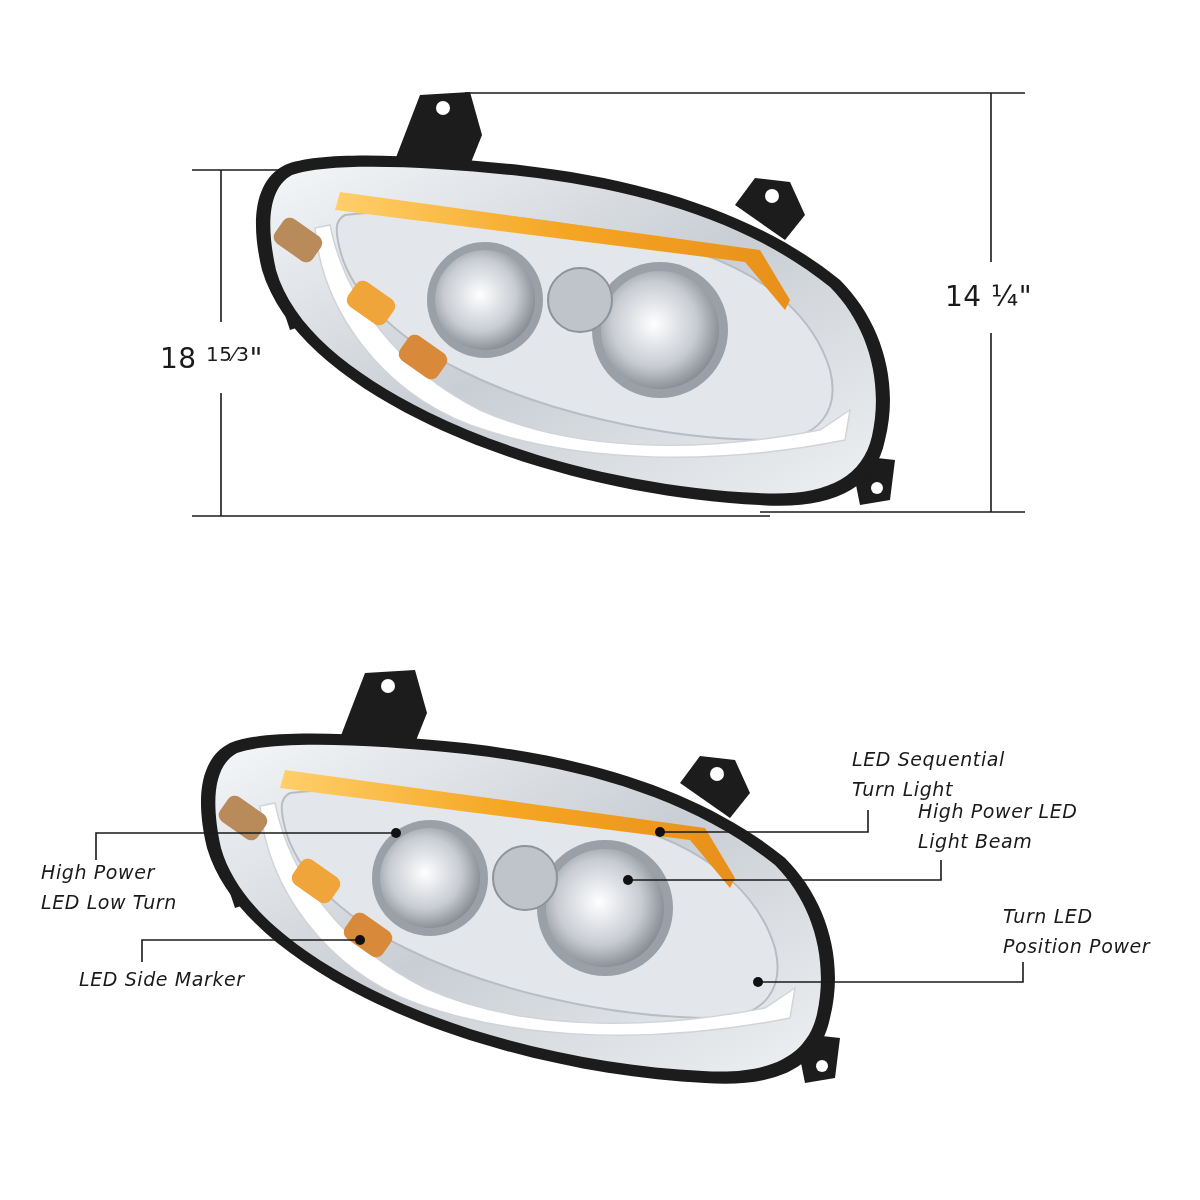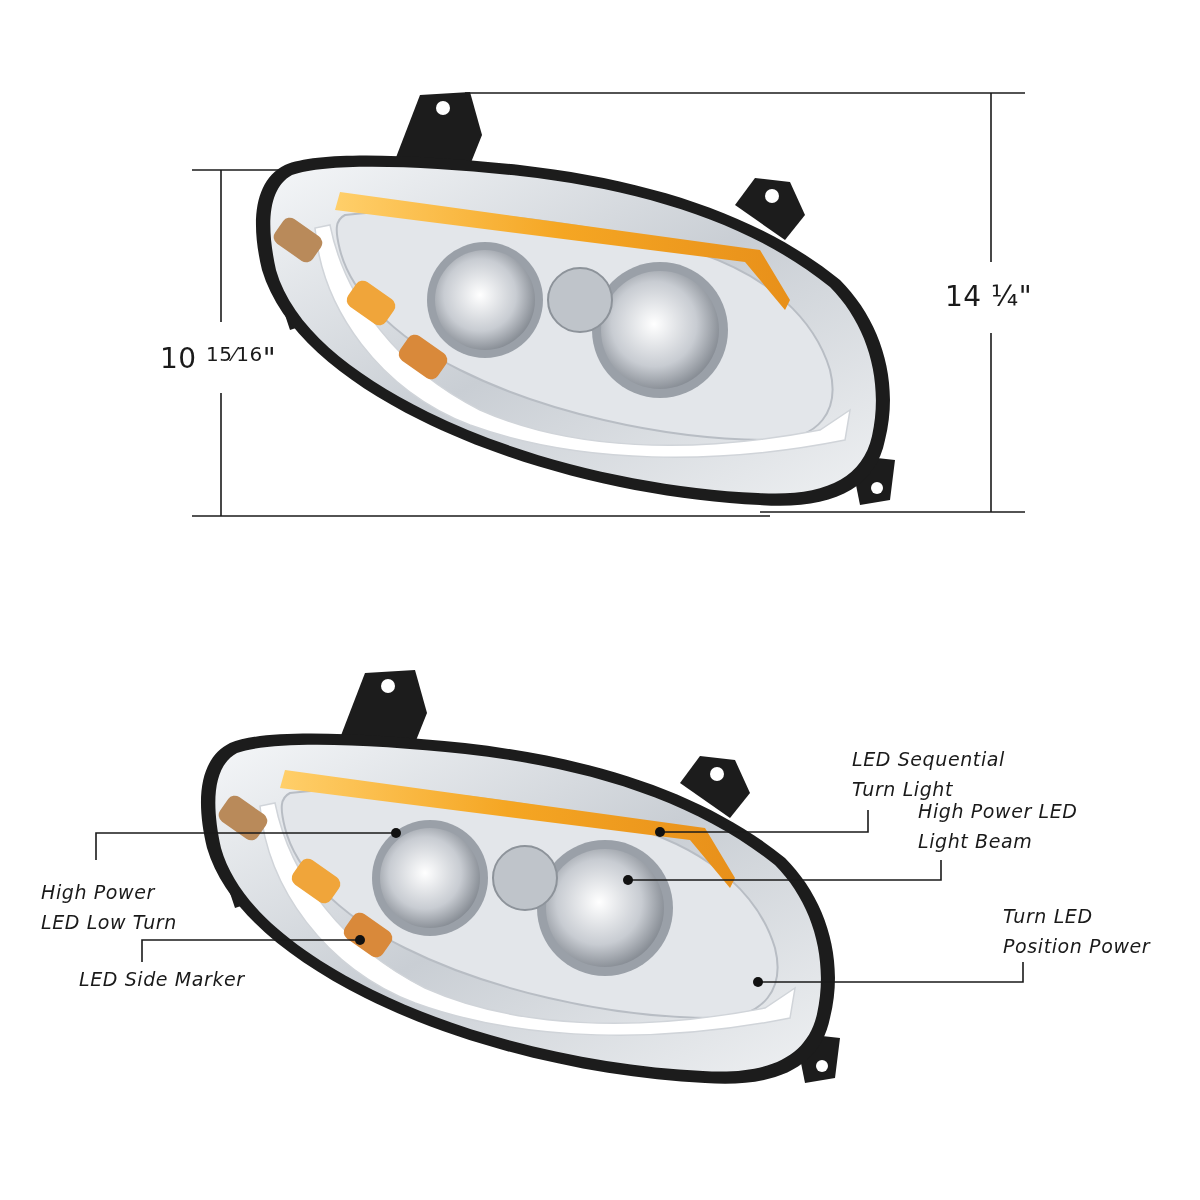--- a/index.html
+++ b/index.html
@@ -98,33 +98,33 @@
     <circle cx="360" cy="940" r="5"></circle>
     <circle cx="758" cy="982" r="5"></circle>
   </g>
 </svg>
 
 <div class="abs dim-label" style="left:945px; top:283px;">
   <span>14</span>
   <span>¼</span><span>"</span>
 </div>
 <div class="abs dim-label" style="left:160px; top:344px;">
-  <span>10</span>
-  <span class="frac">15⁄16</span><span>"</span>
+  <span>18</span>
+  <span class="frac">15⁄3</span><span>"</span>
 </div>
 
 <div class="abs callout" style="left:852px; top:744px;">
   <div>LED Sequential</div>
   <div>Turn Light</div>
 </div>
 <div class="abs callout" style="left:918px; top:796px;">
   <div>High Power LED</div>
   <div>Light Beam</div>
 </div>
-<div class="abs callout" style="left:41px; top:857px;margin-top:20px;">
+<div class="abs callout" style="left:41px; top:857px;">
   <div>High Power</div>
   <div>LED Low Turn</div>
 </div>
 <div class="abs callout" style="left:79px; top:964px;">
   <div>LED Side Marker</div>
 </div>
 <div class="abs callout" style="left:1003px; top:901px;">
   <div>Turn LED</div>
   <div>Position Power</div>
 </div>

